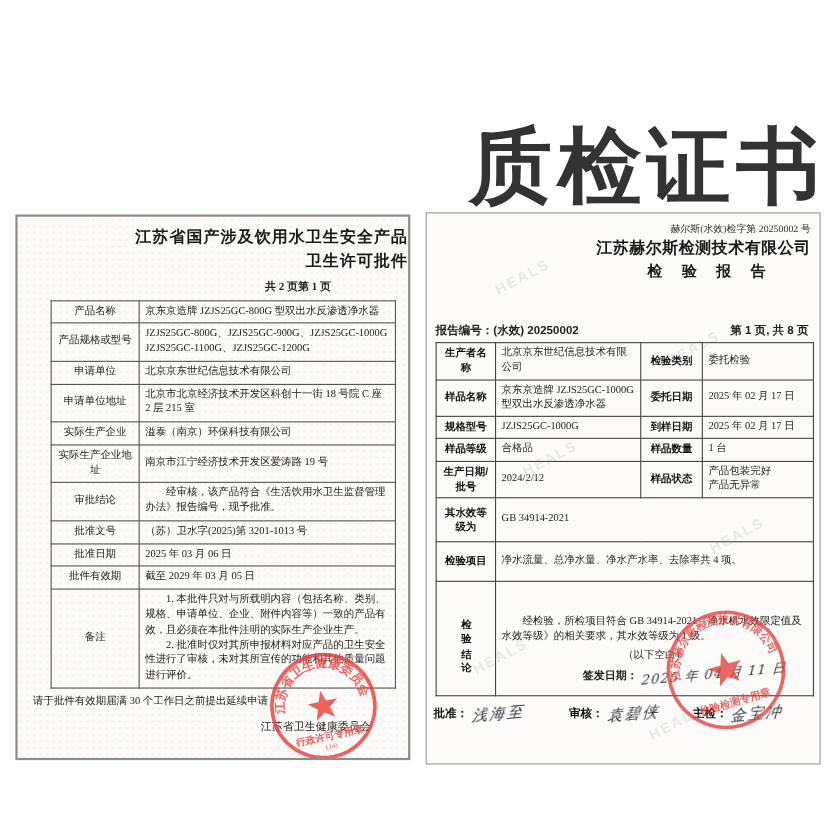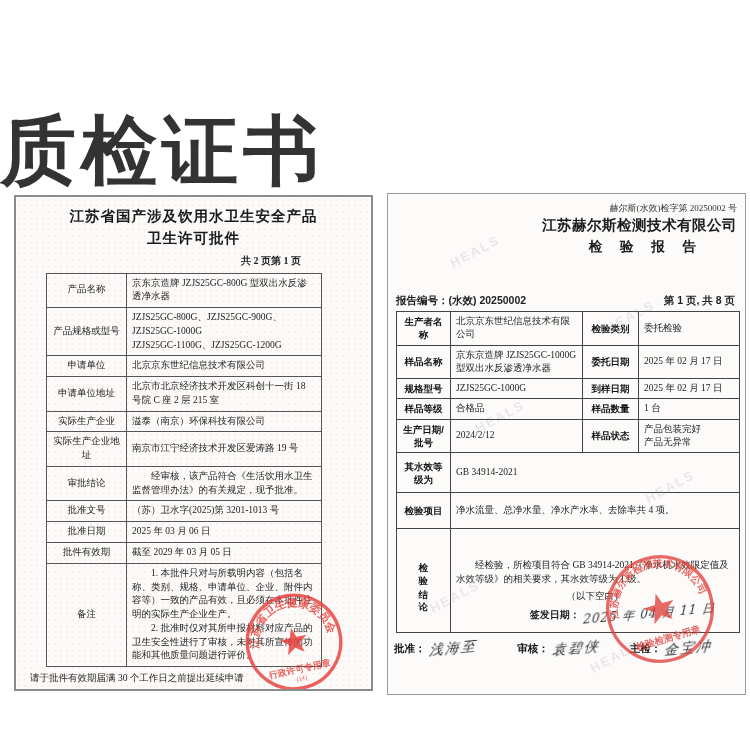--- a/index.html
+++ b/index.html
@@ -7,50 +7,50 @@
   body {
     width:750px; height:756px; position:relative; overflow:hidden;
     background:#ffffff; color:#222;
     font-family:"Liberation Sans", sans-serif;
   }
   .serif { font-family:"Liberation Serif", serif; }
 
   
   .page-title{
     position:absolute; top:50px; left:0; width:100%;
-    text-align:left; font-size:76px; font-weight:900;
+    text-align:right; font-size:76px; font-weight:900;
     letter-spacing:5px; color:#333;
   }
 
   
   .doc{
     position:absolute; background:#fcfbf9; overflow:hidden;
   }
   .doc-left{
     left:14px; top:195px; width:359px; height:496px;
     border:2px solid #8c8c8c;
     background-image:radial-gradient(rgba(205,160,160,.13) 1px, transparent 1.2px);
     background-size:6px 6px;
   }
   .doc-right{
     left:387px; top:193px; width:359px; height:502px;
     border:1px solid #9a9a9a;
   }
 
   
   .ld-title{
-    margin-top:9px; text-align:center; font-weight:bold;
+    margin-top:9px; text-align:right; font-weight:bold;
     font-size:14.5px; line-height:1.5; color:#1a1a1a; letter-spacing:1px;
   }
   .ld-pageinfo{
     text-align:right; padding-right:70px; margin-top:4px;
     font-size:10px; font-weight:bold;
   }
   table.ld-table{
-    border-collapse:collapse; margin:5px 12px 0 30px; width:276px;
+    border-collapse:collapse; margin:5px 12px 0 30px; width:314px;
     color:#222; table-layout:fixed;
   }
   table.ld-table td{
     border:1px solid #555; padding:3px 5px;
     font-size:9.5px; line-height:1.45; vertical-align:middle;
   }
   td.ld-label{ width:80px; text-align:center; padding:3px 1px; }
   td.ld-value{ white-space:pre-line; }
   .ld-note{ margin:5px 0 0 14px; font-size:9.5px; }
   .ld-issuer{ text-align:right; padding-right:34px; margin-top:10px; font-size:10px; }
@@ -157,21 +157,21 @@
       <tr>
         <td class="ld-label">实际生产企业</td>
         <td class="ld-value">溢泰（南京）环保科技有限公司</td>
       </tr>
       <tr>
         <td class="ld-label">实际生产企业地址</td>
         <td class="ld-value">南京市江宁经济技术开发区爱涛路 19 号</td>
       </tr>
       <tr>
         <td class="ld-label">审批结论</td>
-        <td class="ld-value">　　经审核，该产品符合《生活饮用水卫生监督管理办法》的有关规定，现予批准。</td>
+        <td class="ld-value">　　经审核，该产品符合《生活饮用水卫生监督管理办法》报告编号，现予批准。</td>
       </tr>
       <tr>
         <td class="ld-label">批准文号</td>
         <td class="ld-value">（苏）卫水字(2025)第 3201-1013 号</td>
       </tr>
       <tr>
         <td class="ld-label">批准日期</td>
         <td class="ld-value">2025 年 03 月 06 日</td>
       </tr>
       <tr>

